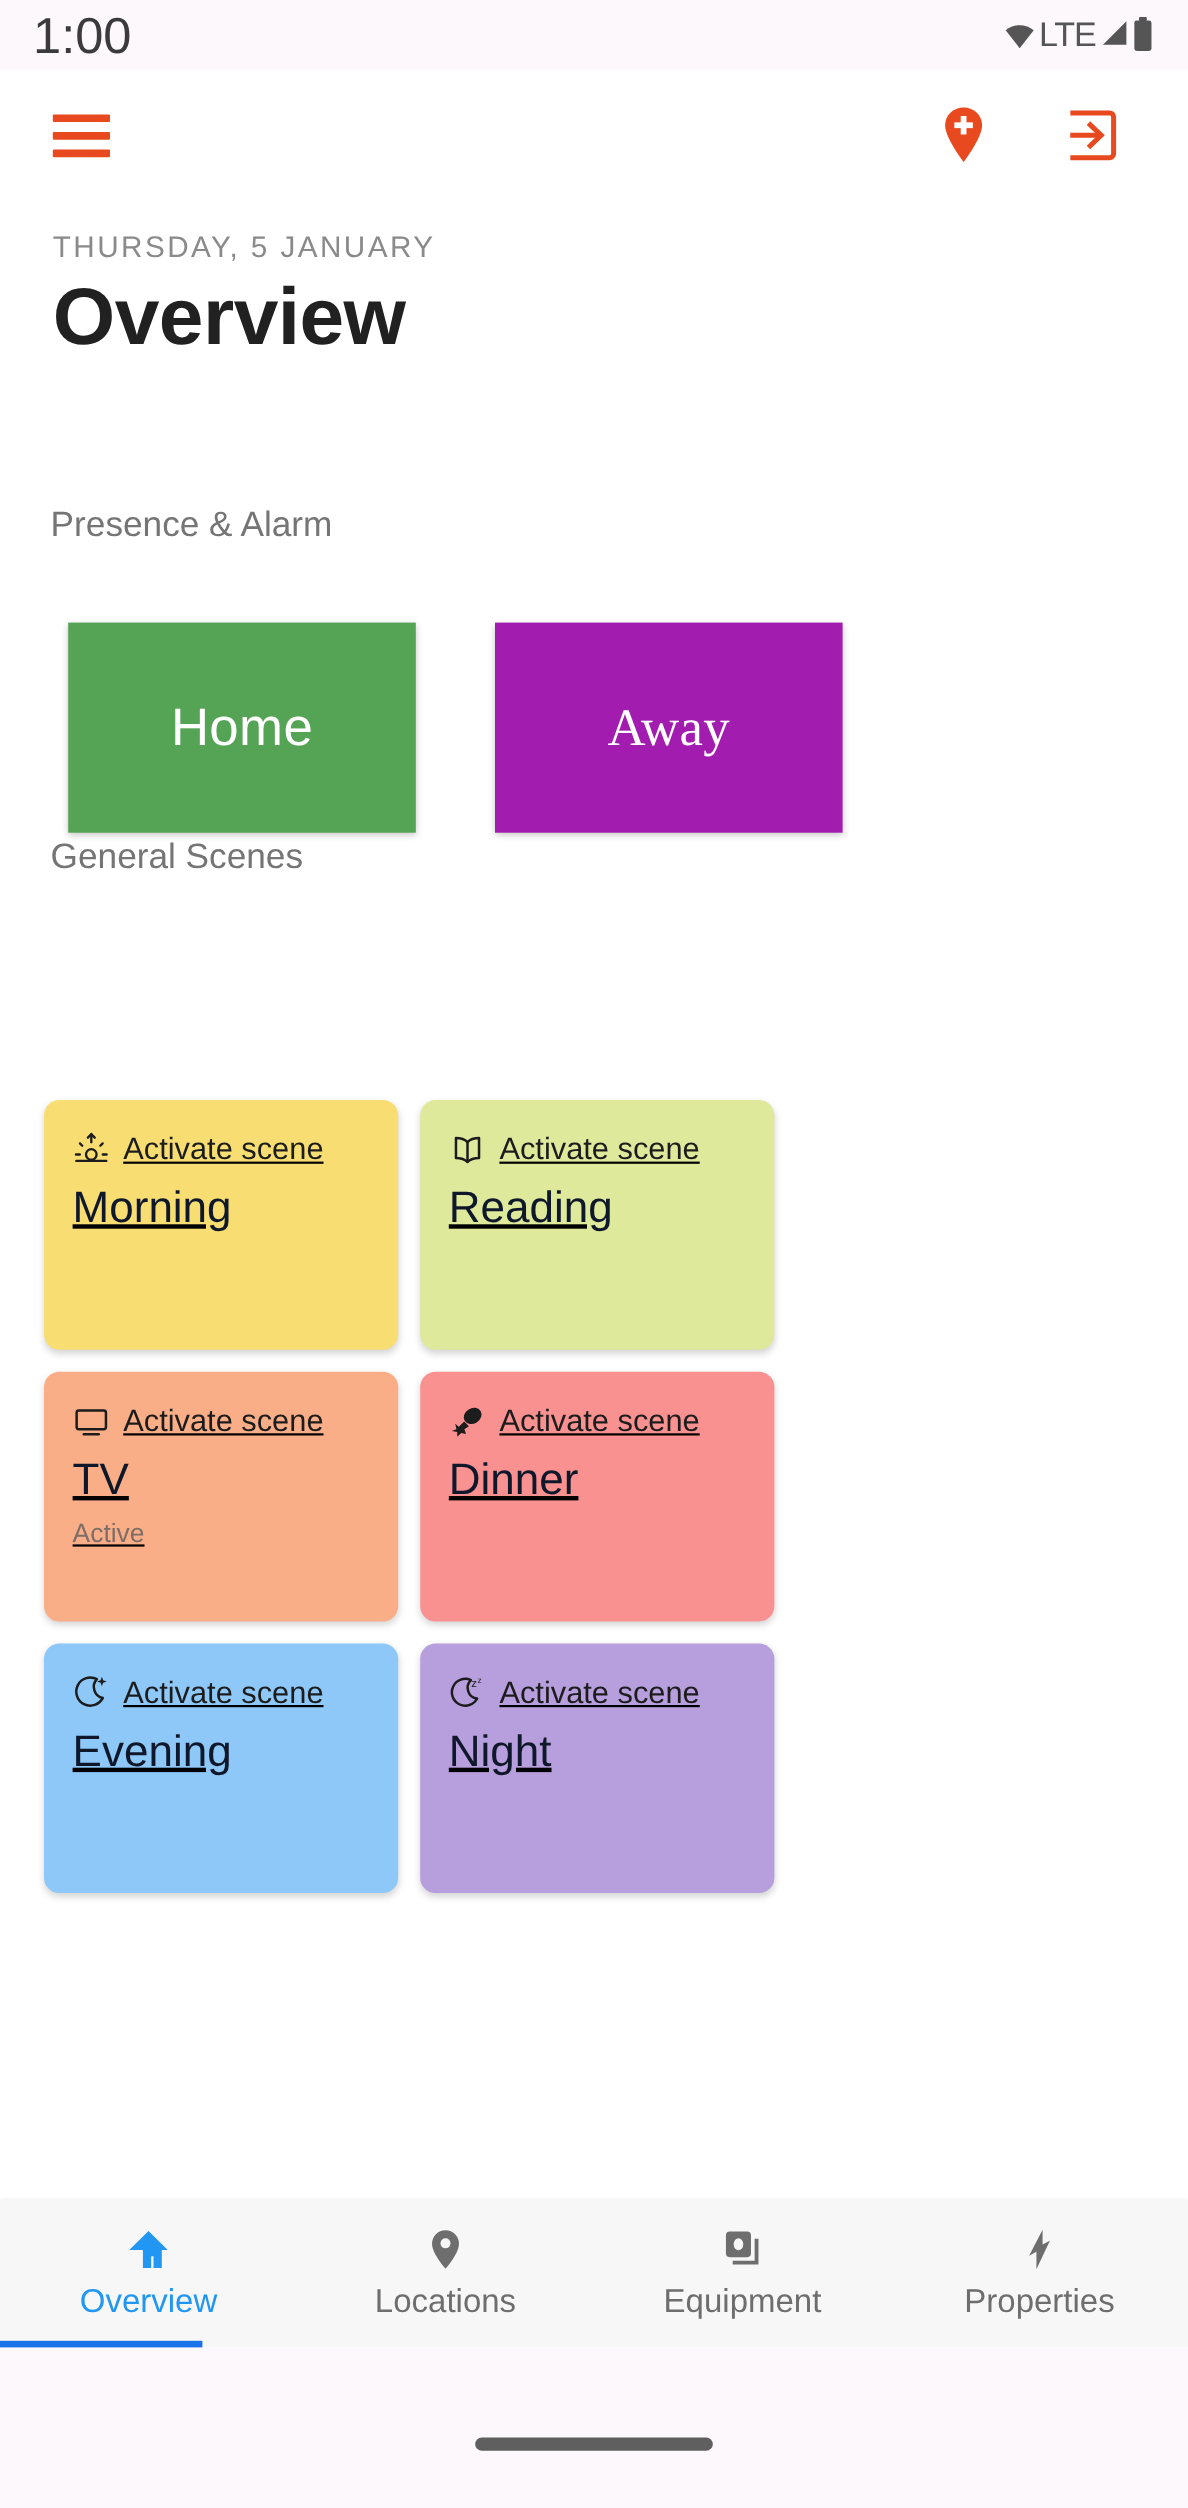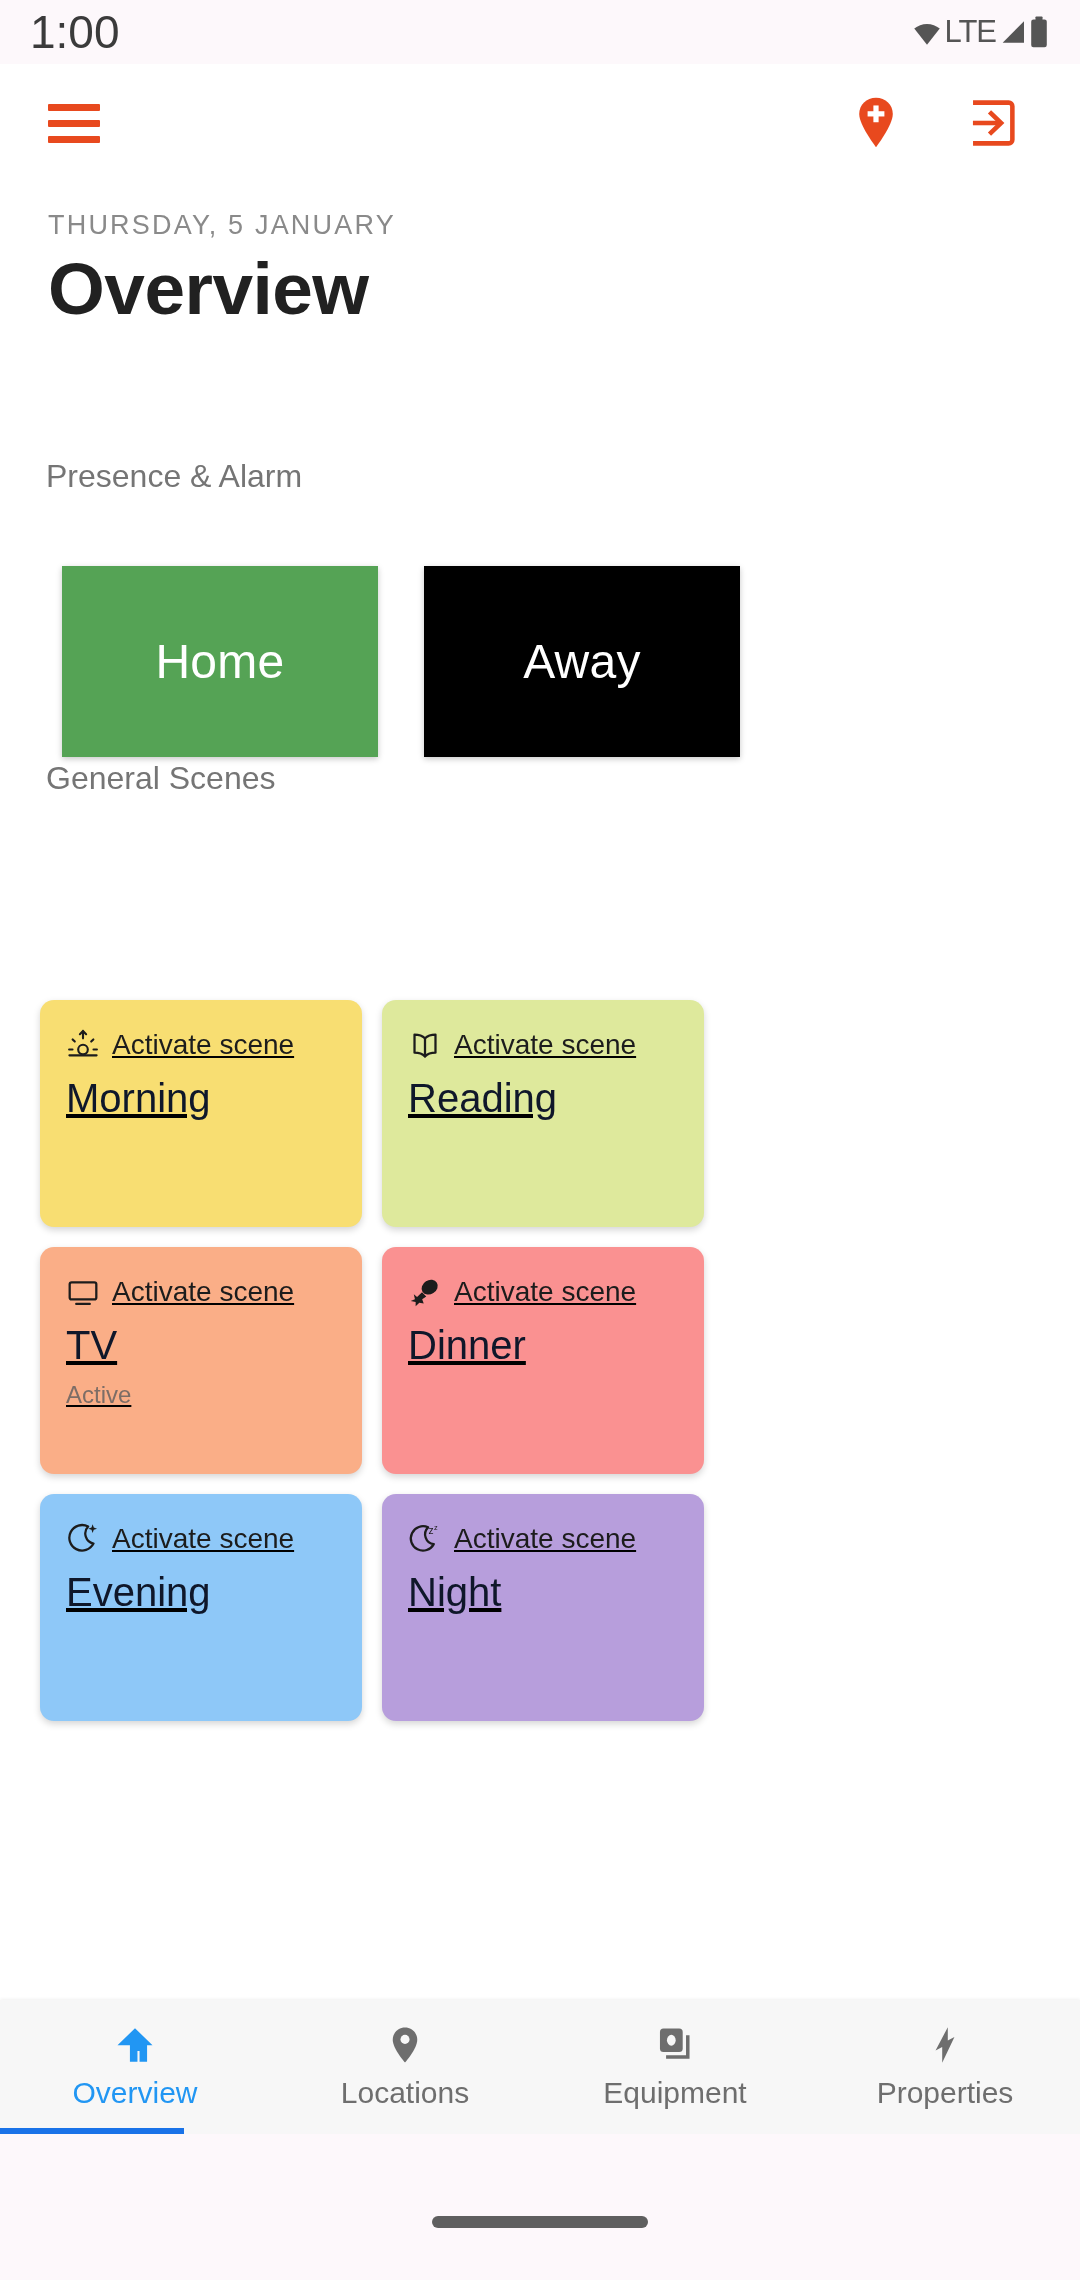--- a/index.html
+++ b/index.html
@@ -12,21 +12,21 @@
   .phone { position: relative; width: 1080px; height: 2280px; background: #ffffff; }
 
   
   .statusbar {
     position: absolute; top: 0; left: 0; width: 1080px; height: 64px;
     background: #fdf8fb;
     display: flex; align-items: center; justify-content: space-between;
     padding: 0 30px;
   }
   .status-time { font-size: 46px; color: #3b3b3b; letter-spacing: 0px; }
-  .status-icons { display: flex; align-items: center; gap: 0; }
+  .status-icons { display: flex; align-items: flex-start; gap: 0; }
   .status-lte { font-size: 31px; color: #555; font-weight: 500; letter-spacing: -1px; }
 
   
   .appbar {
     position: absolute; top: 64px; left: 0; width: 1080px; height: 118px;
     display: flex; align-items: center; padding: 0 48px;
   }
   .hamburger { width: 52px; display: flex; flex-direction: column; gap: 9px; cursor: pointer; }
   .hamburger span { display: block; height: 7px; width: 52px; background: #E8491E; border-radius: 1px; }
   .appbar-spacer { flex: 1; }
@@ -56,21 +56,21 @@
     display: flex; gap: 28px;
   }
   .presence-btn {
     width: 316px; height: 191px;
     display: flex; align-items: center; justify-content: center;
     color: #ffffff; font-size: 48px; letter-spacing: 0.3px;
     box-shadow: 0 2px 6px rgba(0,0,0,0.22);
     cursor: pointer; user-select: none;
   }
   .presence-home { background: #55A355; }
-  .presence-away { background: #000000; margin-left: 18px; }
+  .presence-away { background: #a21caf; margin-left: 44px; font-family: Liberation Serif, serif; }
 
   
   .scene-grid {
     position: absolute; top: 1000px; left: 40px; width: 1000px;
     display: grid; grid-template-columns: 322px 322px; gap: 20px 20px; text-decoration: underline;
   }
   .scene-card {
     height: 227px; border-radius: 14px; padding: 28px 26px 0 26px;
     box-shadow: 0 3px 7px rgba(0,0,0,0.17);
     position: relative; cursor: pointer; overflow: hidden;

